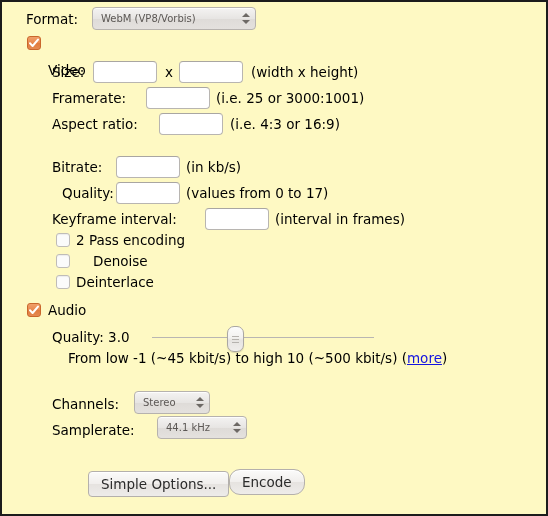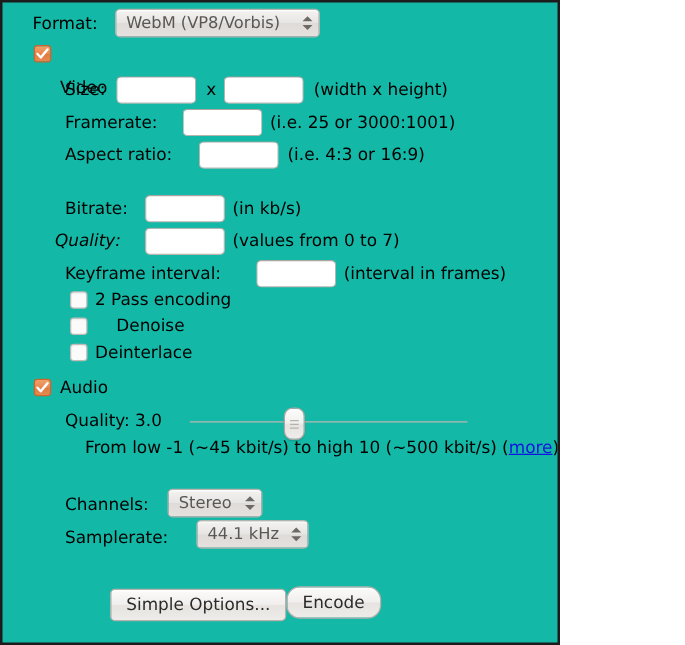--- a/index.html
+++ b/index.html
@@ -7,25 +7,25 @@
     padding: 0;
     background: #ffffff;
   }
   body {
     font-family: "DejaVu Sans", "Liberation Sans", sans-serif;
     font-size: 13px;
     color: #000000;
   }
   #window {
     position: relative;
-    width: 448px;
+    width: 548px;
     height: 516px;
     box-sizing: border-box;
     border: 2px solid #1c1c1c;
-    background: #14b8a6;
+    background: #fef9c3;
     overflow: hidden;
   }
 
   
   .lbl {
     font-size: 13.5px;
     color: #000000;
     white-space: nowrap;
     line-height: 1;
   }
@@ -48,21 +48,21 @@
     justify-content: space-between;
     background: linear-gradient(to bottom, #f4f3f2 0%, #e7e5e3 50%, #dedbd8 51%, #e4e1de 100%);
     border: 1px solid #b6b2ae;
     border-radius: 4px;
     box-shadow: inset 0 1px 0 #fdfdfd;
     padding: 0 5px 0 8px;
     cursor: pointer;
     height: 23px;
   }
   .combo .combo-text {
-    font-size: 13px;
+    font-size: 10px;
     color: #5b5754;
     white-space: nowrap;
     padding-right: 6px;
   }
   .spinner {
     display: flex;
     flex-direction: column;
     align-items: center;
     justify-content: center;
     gap: 3px;
@@ -200,23 +200,23 @@
   <span class="abs hint" style="left:214px; top:90px;">(i.e. 25 or 3000:1001)</span>
 
   <span class="abs lbl" style="left:50px; top:116px;">Aspect ratio:</span>
   <input class="entry" style="left: 157px; top: 111px; width: 64px;" value="">
   <span class="abs hint" style="left:228px; top:116px;">(i.e. 4:3 or 16:9)</span>
 
   <span class="abs lbl" style="left:50px; top:159px;">Bitrate:</span>
   <input class="entry" style="left: 114px; top: 154px; width: 64px;" value="">
   <span class="abs hint" style="left:184px; top:159px;">(in kb/s)</span>
 
-  <span class="abs lbl" style="left:42px; top:185px;font-style:italic;">Quality:</span>
+  <span class="abs lbl" style="left:60px; top:185px;">Quality:</span>
   <input class="entry" style="left: 114px; top: 180px; width: 64px;" value="">
-  <span class="abs hint" style="left:184px; top:185px;">(values from 0 to 7)</span>
+  <span class="abs hint" style="left:184px; top:185px;">(values from 0 to 17)</span>
 
   <span class="abs lbl" style="left:50px; top:211px;">Keyframe interval:</span>
   <input class="entry" style="left: 203px; top: 206px; width: 64px;" value="">
   <span class="abs hint" style="left:273px; top:211px;">(interval in frames)</span>
 
   <span class="check-off" style="left:54px; top:231px;"></span>
   <span class="abs lbl" style="left:74px; top:232px;">2 Pass encoding</span>
 
   <span class="check-off" style="left:54px; top:252px;"></span>
   <span class="abs lbl" style="left:91px; top:253px;">Denoise</span>

